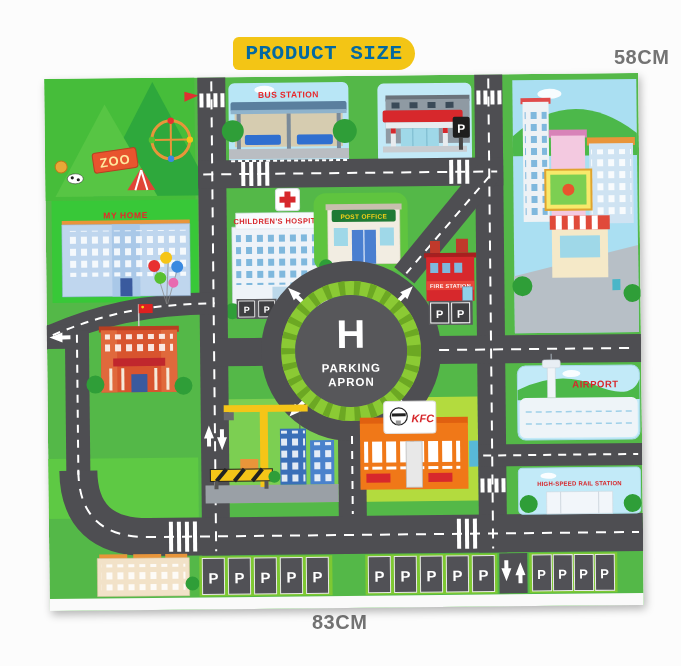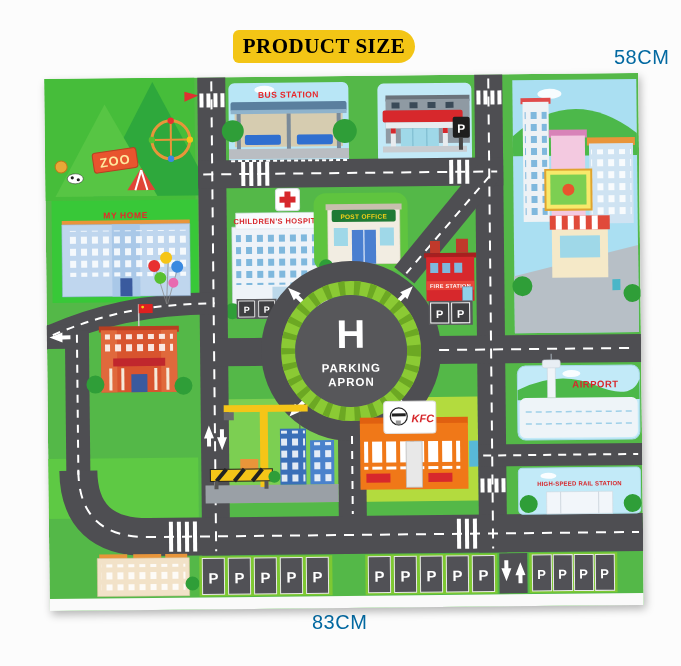--- a/index.html
+++ b/index.html
@@ -1,23 +1,23 @@
 <!DOCTYPE html>
 <html><head>
 <meta charset="utf-8">
 <style>
   html,body{margin:0;padding:0;}
   .page{position:relative;width:681px;height:666px;background:#FCFCFC;overflow:hidden;
         font-family:"Liberation Sans",sans-serif;}
-  .badge{position:absolute;left:233px;top:30px;width:182px;height:33px;
+  .badge{position:absolute;left:233px;top:37px;width:182px;height:33px;
          background:#F3C515;border-radius:6px 17px 17px 6px;
          display:flex;align-items:center;justify-content:center;
-         font-family:Liberation Serif, serif;font-weight:800;font-size:21px;
-         letter-spacing:.5px;color:#000000;}
-  .dim{position:absolute;color:#0369a1;font-size:20px;font-weight:400;letter-spacing:.5px;}
+         font-family:Liberation Mono, monospace;font-weight:800;font-size:21px;
+         letter-spacing:.5px;color:#0369a1;}
+  .dim{position:absolute;color:#737373;font-size:20px;font-weight:700;letter-spacing:.5px;}
   .dim-right{left:614px;top:46px;}
   .dim-bottom{left:312px;top:611px;}
   .mat{position:absolute;left:47px;top:76px;width:594px;height:532px;
        transform:rotate(-0.6deg);box-shadow:2px 4px 8px rgba(0,0,0,.28);background:#fff;}
   svg text{font-family:"Liberation Sans",sans-serif;font-weight:bold;}
 </style>
 </head>
 <body>
 
 <div class="page">

